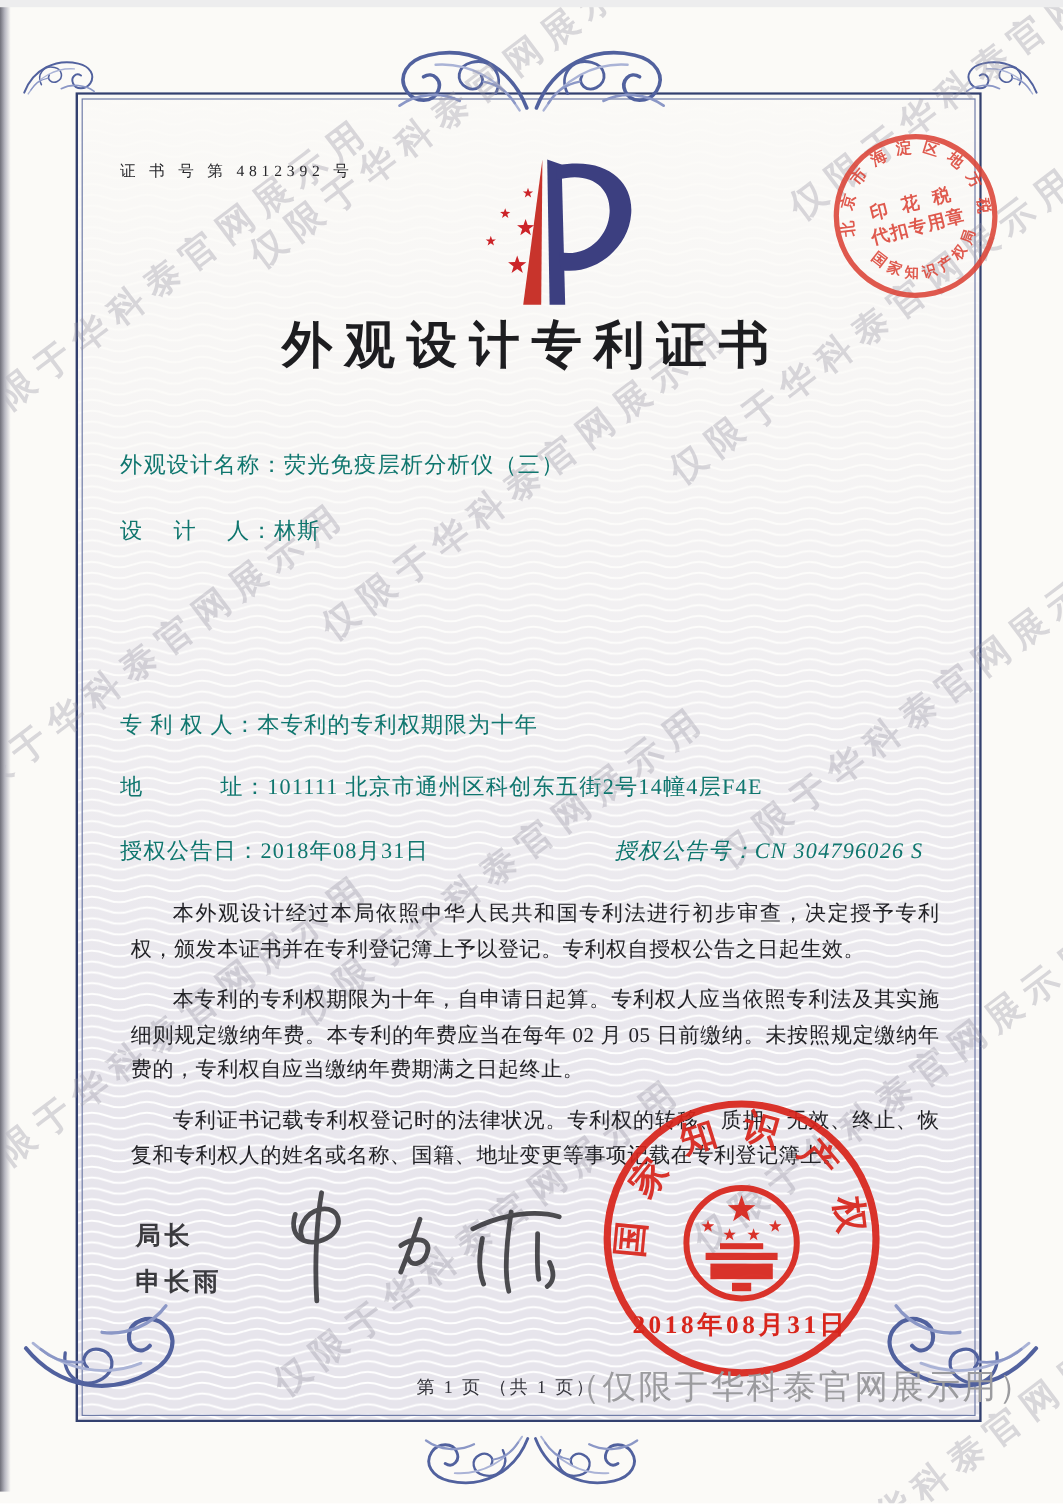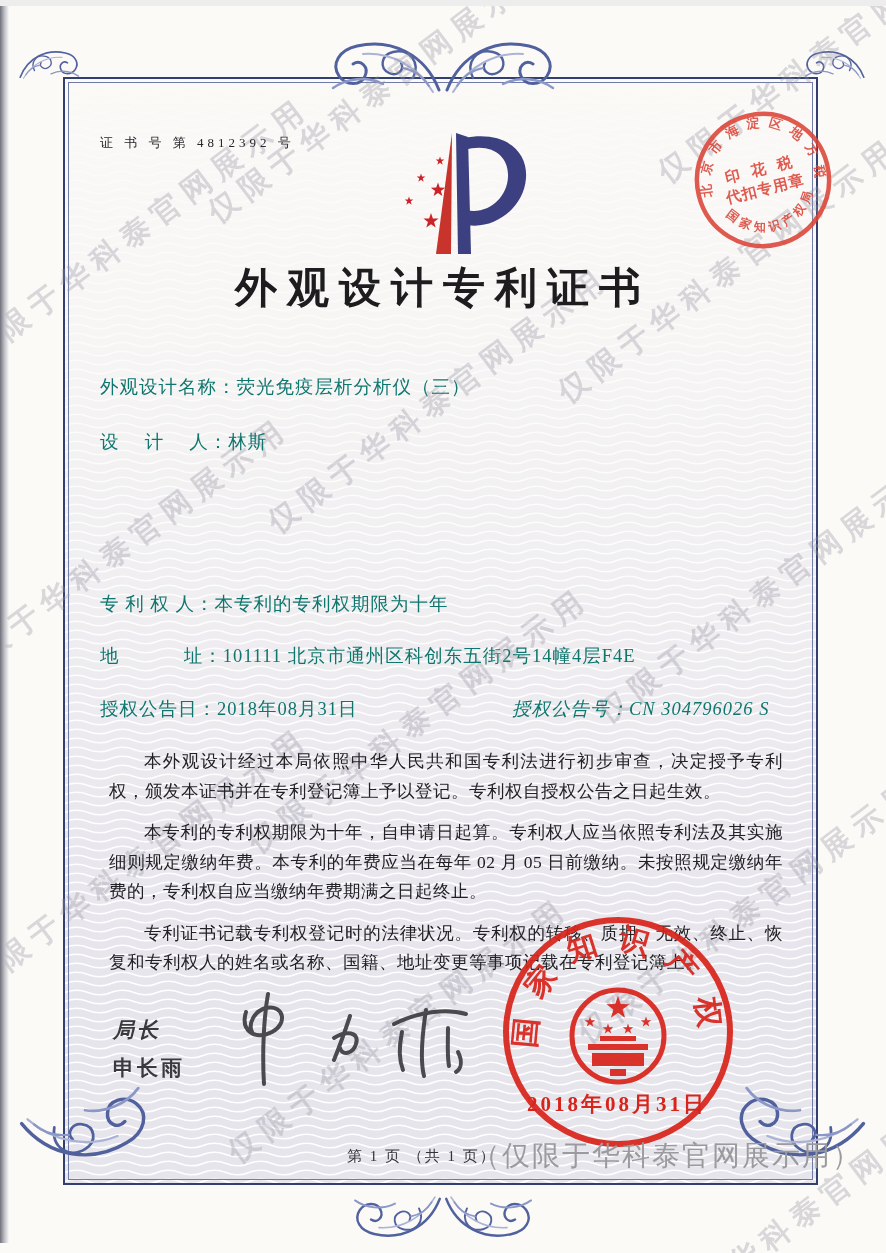--- a/index.html
+++ b/index.html
@@ -38,21 +38,21 @@
 
   .field{position:absolute;left:100px;font-size:18.5px;color:#0f766e;white-space:nowrap;}
   .field .flabel{letter-spacing:1px;}
   .field .fvalue{letter-spacing:1px;}
   .field .second{position:absolute;left:412px;top:0;font-style:italic;}
 
   .paras{position:absolute;left:97px;top:735px;width:698px;}
   .paras p{margin:12px;padding:0;font-size:17.5px;line-height:29.5px;text-indent:2em;
     color:#222226;text-align:justify;letter-spacing:.5px;}
 
-  .signer-title{position:absolute;left:113px;top:1016px;font-size:21px;font-weight:bold;color:#3a3a3e;letter-spacing:3px;font-style:italic;}
+  .signer-title{position:absolute;left:113px;top:1016px;font-size:21px;font-weight:bold;color:#3a3a3e;letter-spacing:3px;}
   .signer-name{position:absolute;left:113px;top:1054px;font-size:21px;font-weight:bold;color:#3a3a3e;letter-spacing:3px;}
   .signature{position:absolute;left:222px;top:982px;}
 
   .seal{position:absolute;left:498px;top:912px;opacity:.93;}
   .seal-date{position:absolute;left:527px;top:1090px;font-size:21px;font-weight:bold;
     color:#d8251c;letter-spacing:3px;}
 
   .stamp{position:absolute;left:683px;top:100px;opacity:.88;}
 
   .footer-page{position:absolute;left:347px;top:1147px;font-size:15px;letter-spacing:2px;color:#33333a;text-align:center;}

